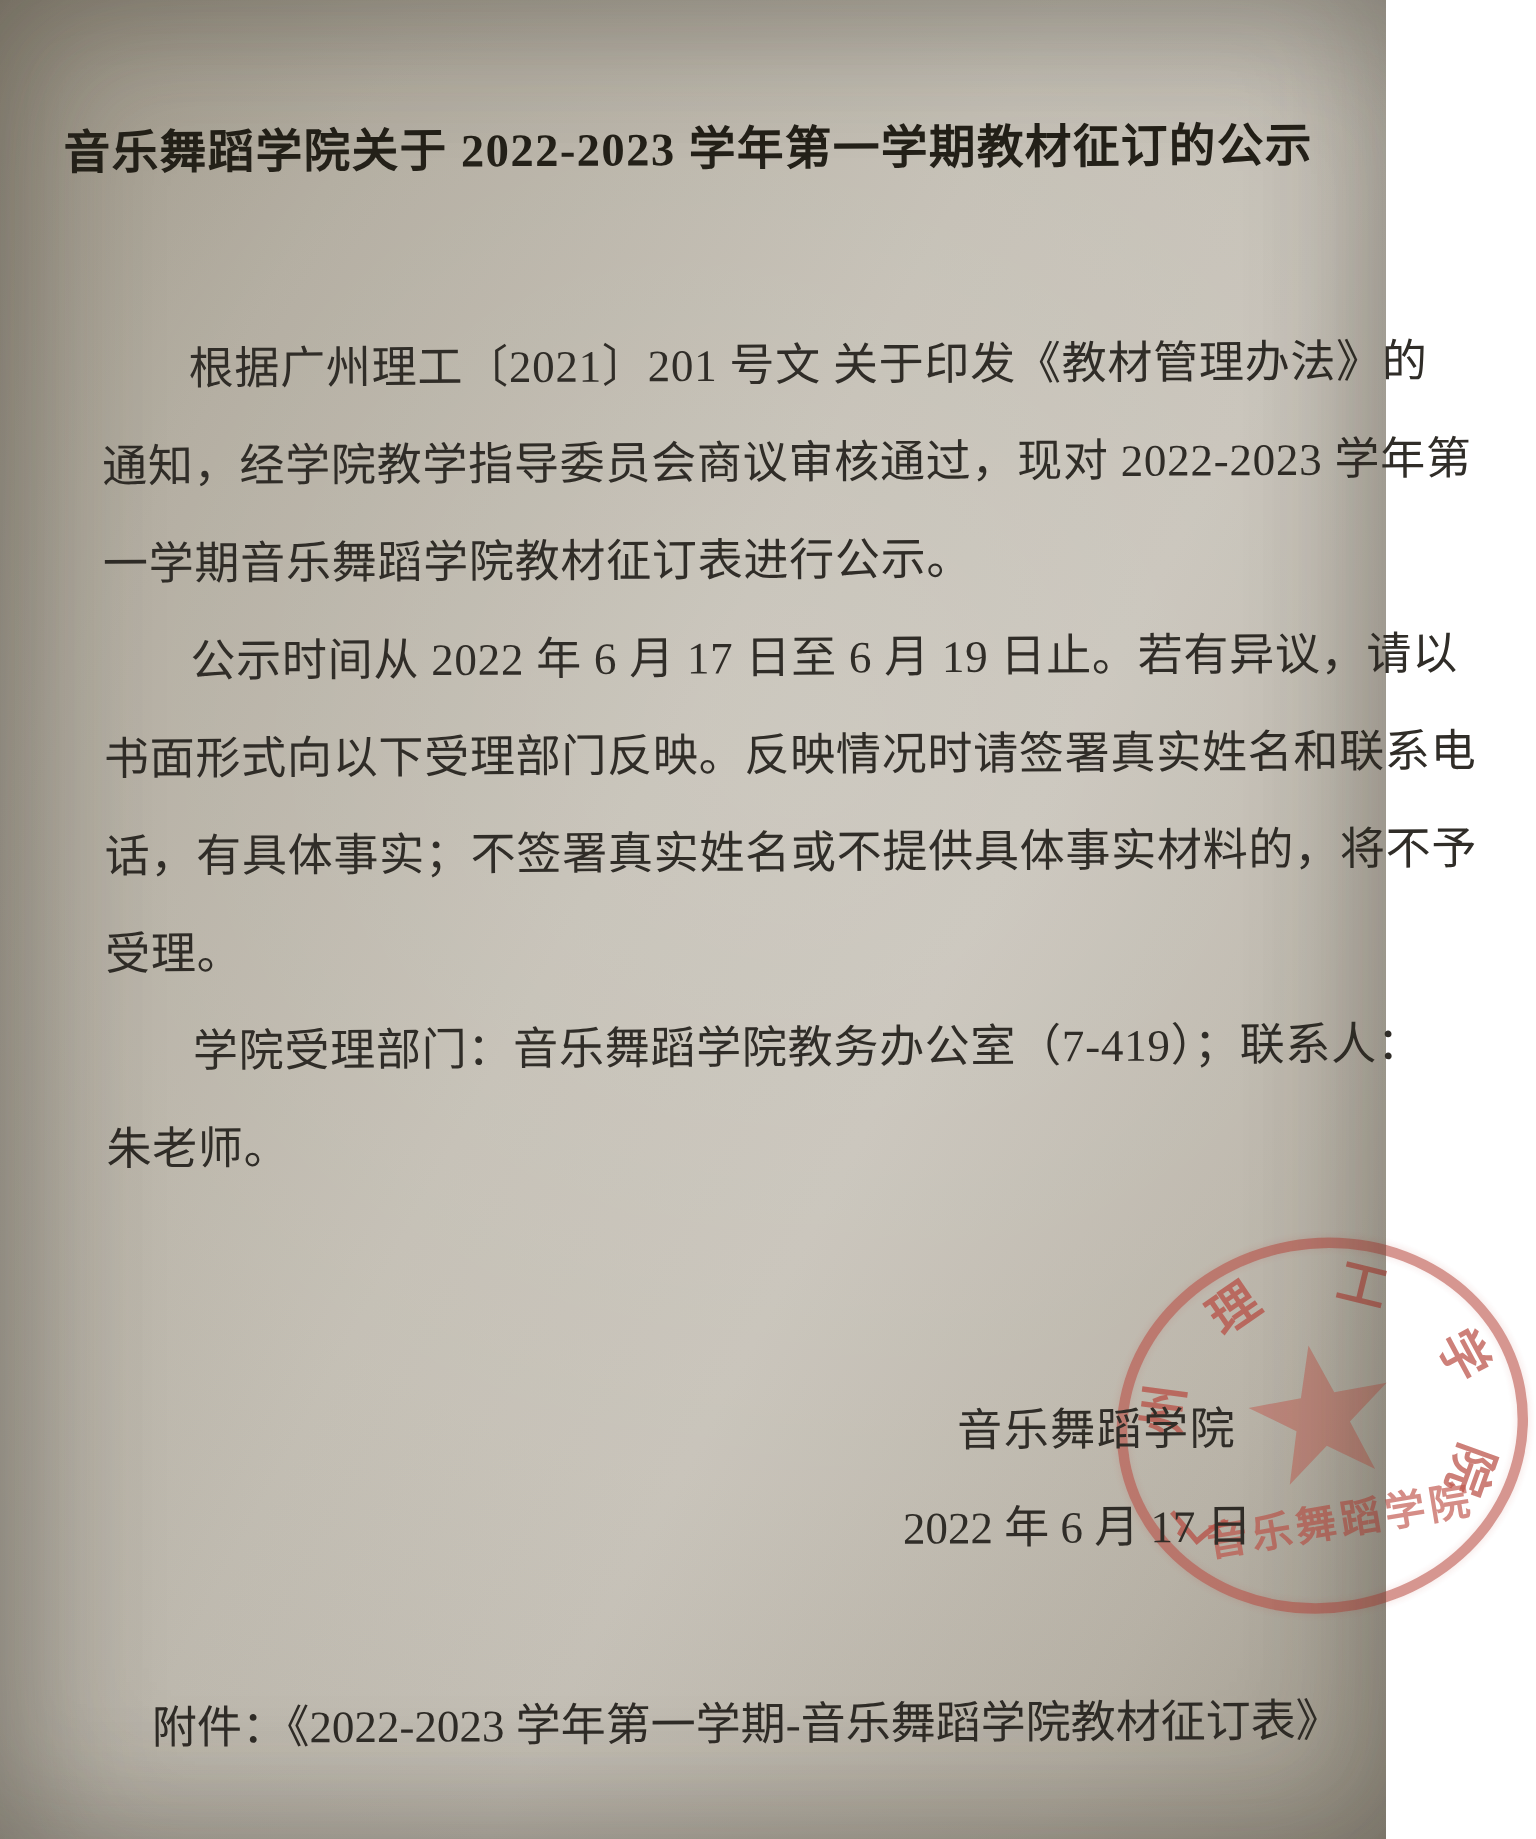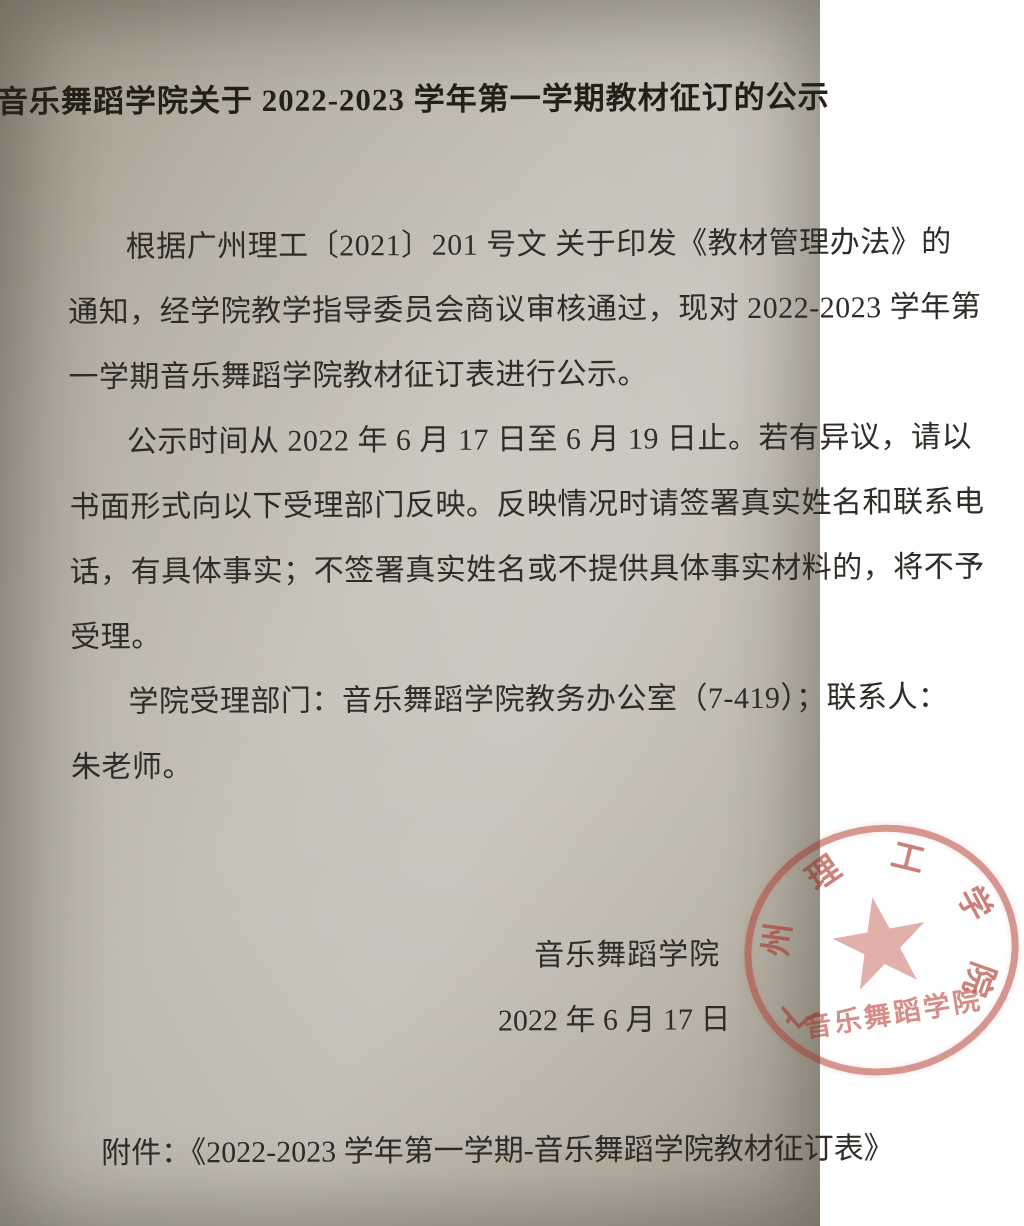--- a/index.html
+++ b/index.html
@@ -1,21 +1,21 @@
 <!DOCTYPE html>
 <html lang="zh-CN"><head>
 <meta charset="utf-8">
 <style>
   html,body{margin:0;padding:0;}
   body{
     width:1024px;height:1226px;overflow:hidden;
     font-family:"Liberation Serif","DejaVu Serif",serif;
   }
   .photo{
-    position:relative;width:820px;height:1226px;
+    position:relative;width:924px;height:1226px;
     background:
       radial-gradient(120% 90% at 58% 40%, rgba(255,255,253,0.16) 0%, rgba(255,255,253,0.05) 45%, rgba(40,35,25,0.10) 100%),
       linear-gradient(118deg,#9d9687 0%,#b0aa9d 18%,#c2bdb2 45%,#c6c1b7 62%,#b7b1a5 85%,#a49e91 100%);
   }
   .photo::after{
     content:"";position:absolute;inset:0;pointer-events:none;z-index:5;
     box-shadow:
       inset 0 0 95px rgba(55,50,40,0.22),
       inset 34px 28px 80px rgba(55,50,40,0.20),
       inset -26px -22px 70px rgba(55,50,40,0.16);

